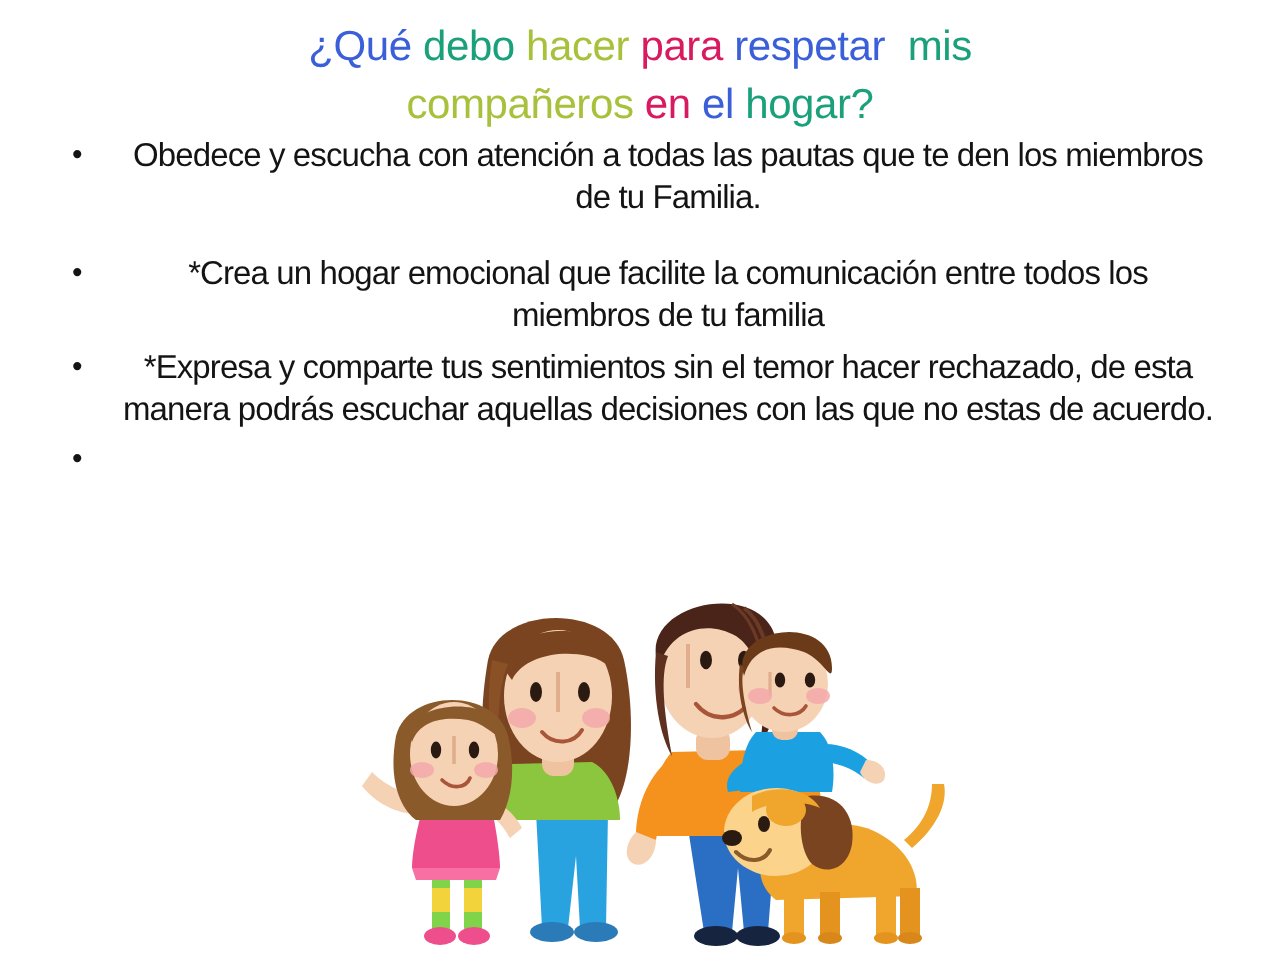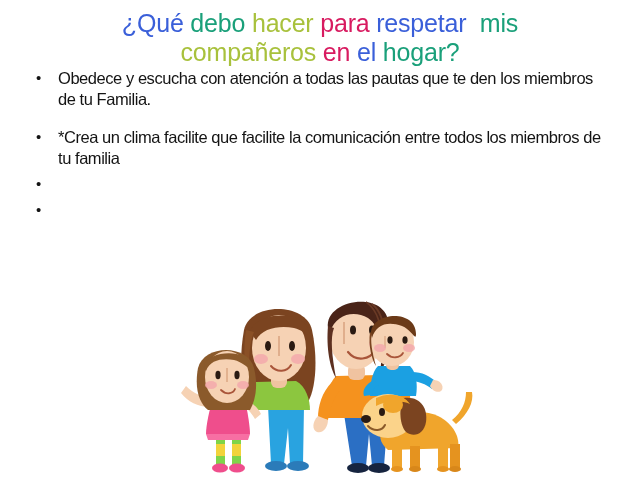--- a/index.html
+++ b/index.html
@@ -11,21 +11,21 @@
     width: 640px;
     height: 480px;
     overflow: hidden;
     font-family: "Liberation Sans", sans-serif;
     position: relative;
   }
 
   
   .slide-title {
     text-align: center;
-    font-size: 25px;
+    font-size: 21px;
     font-weight: 400;
     line-height: 29px;
     letter-spacing: -0.2px;
     padding-top: 9px;
     white-space: normal;
   }
   .slide-title .w {
     white-space: pre;
   }
 
@@ -54,20 +54,21 @@
     flex: 0 0 auto;
     width: 22px;
     color: #141414;
     font-size: 15px;
     line-height: 20.5px;
     text-align: left;
   }
   .bullet-text {
     flex: 1 1 auto;
     max-width: 552px;
+    text-align: center;
   }
   .gap-lg { height: 18px; }
   .gap-sm { height: 6px; }
   .gap-xs { height: 5px; }
 
   
   .illustration {
     position: absolute;
     left: 176px;
     top: 286px;
@@ -86,25 +87,26 @@
 <div class="slide-title" id="title-host"><span class="w" style="color: rgb(58, 95, 217);">¿Qué</span><span class="w" style="color: rgb(58, 95, 217);"> </span><span class="w" style="color: rgb(26, 160, 122);">debo</span><span class="w" style="color: rgb(26, 160, 122);"> </span><span class="w" style="color: rgb(168, 193, 60);">hacer</span><span class="w" style="color: rgb(168, 193, 60);"> </span><span class="w" style="color: rgb(216, 27, 96);">para</span><span class="w" style="color: rgb(216, 27, 96);"> </span><span class="w" style="color: rgb(58, 95, 217);">respetar</span><span class="w" style="color: rgb(58, 95, 217);">  </span><span class="w" style="color: rgb(26, 160, 122);">mis</span><br><span class="w" style="color: rgb(168, 193, 60);">compañeros</span><span class="w" style="color: rgb(168, 193, 60);"> </span><span class="w" style="color: rgb(216, 27, 96);">en</span><span class="w" style="color: rgb(216, 27, 96);"> </span><span class="w" style="color: rgb(58, 95, 217);">el</span><span class="w" style="color: rgb(58, 95, 217);"> </span><span class="w" style="color: rgb(26, 160, 122);">hogar?</span></div>
 
 <ul class="bullets">
   <li class="bullet-item">
     <span class="bullet-marker">•</span>
     <span class="bullet-text">Obedece y escucha con atención a todas las pautas que te den los miembros de tu Familia.</span>
   </li>
   <li class="gap-lg"></li>
   <li class="bullet-item">
     <span class="bullet-marker">•</span>
-    <span class="bullet-text">*Crea un clima facilite que facilite la comunicación entre todos los miembros de tu familia</span>
+    <span class="bullet-text">*Crea un hogar emocional que facilite la comunicación entre todos los miembros de tu familia</span>
   </li>
   <li class="gap-sm"></li>
   <li class="bullet-item">
     <span class="bullet-marker">•</span>
+    <span class="bullet-text">*Expresa y comparte tus sentimientos sin el temor hacer rechazado, de esta manera podrás escuchar aquellas decisiones con las que no estas de acuerdo.</span>
   </li>
   <li class="gap-xs"></li>
   <li class="bullet-item">
     <span class="bullet-marker">•</span>
   </li>
 </ul>
 
 <div class="illustration">
   <svg viewBox="0 0 300 194" xmlns="http://www.w3.org/2000/svg">
 

